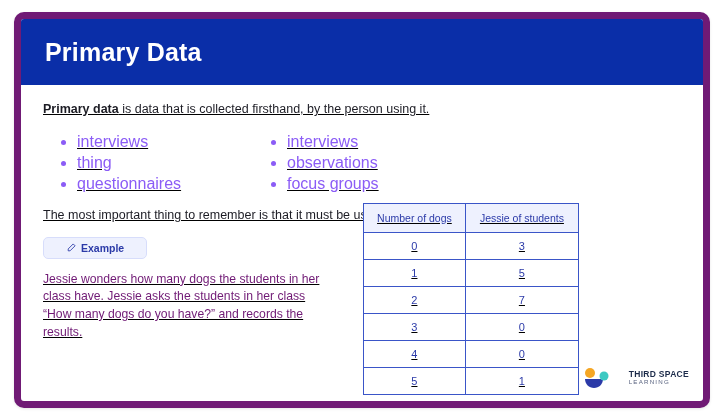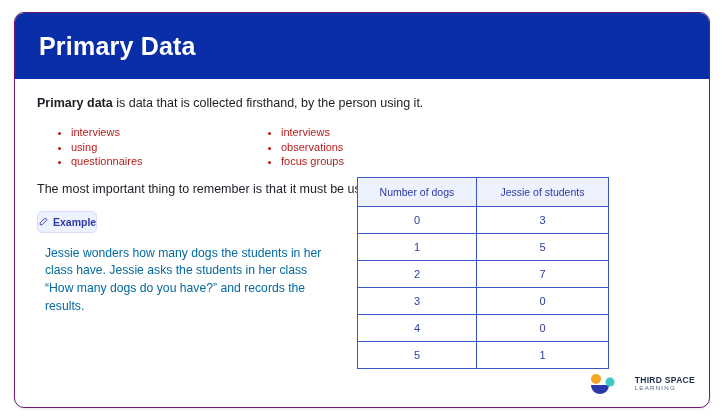--- a/index.html
+++ b/index.html
@@ -19,99 +19,100 @@
     overflow: hidden;
   }
   .card {
     position: absolute;
     left: 14px;
     top: 12px;
     width: 696px;
     height: 396px;
     background: #ffffff;
     border-radius: 10px;
-    border: 1px solid #701a75;
+    border: 7px solid #701a75;
     box-shadow: 0 1px 3px rgba(0,0,0,0.10);
     overflow: hidden;
   }
   .header {
     height: 66px;
     background: #0a2ea8;
     display: flex;
     align-items: center;
     padding: 0 24px;
   }
   .header-title {
     color: #ffffff;
     font-size: 25px;
     font-weight: bold;
     letter-spacing: 0.2px;
   }
   .body {
     padding: 16px 22px 10px 22px;
     position: relative;
     height: calc(100% - 66px);
+    text-decoration: underline;
   }
   .para {
     font-size: 12.5px;
     color: #1c1c24;
     line-height: 1.35;
     margin: 0 0 13px 0;
   }
   .para b { font-weight: bold; }
   .lists {
     display: flex;
     margin: 0 0 12px 0;
     padding: 0;
   }
   .list-col {
     width: 210px;
     margin: 0;
     padding-left: 34px;
   }
   .list-col li {
-    font-size: 11px;
-    color: #b91c1c;
+    font-size: 16px;
+    color: #8b5cf6;
     line-height: 1.33;
     list-style: disc;
   }
   .example-badge {
     display: inline-flex;
     align-items: center;
     gap: 5px;
     background: #eef1fe;
     color: #2b3aa8;
     border: 1px solid #d7ddfb;
     border-radius: 5px;
-    padding: 4px 0;
+    padding: 4px 22px;
     font-size: 10.5px;
     font-weight: bold;
     margin-bottom: 12px;
   }
   .pencil-icon svg { display: block; }
   .lower {
     display: flex;
     gap: 18px;
   }
   .left-col {
     width: 292px;
   }
   .ex-text {
     font-size: 12.2px;
-    color: #0369a1;
+    color: #701a75;
     line-height: 1.46;
-    margin: 0 0 14px 8px;
+    margin: 0 0 14px 0;
   }
   .table-wrap {
     margin-left: 10px;
     margin-top: -34px;
   }
   table {
     border-collapse: collapse;
-    width: 252px;
+    width: 216px;
     font-size: 11px;
   }
   table th {
     background: #eef1fe;
     color: #2b3aa8;
     font-weight: normal;
     font-size: 10.5px;
     border: 1px solid #3a55c8;
     padding: 8px 4px;
     text-align: center;
@@ -161,21 +162,21 @@
     <div class="body">
 
       <p class="para">
         <b>Primary data</b><span> is data that is collected firsthand, by the person using it.</span>
       </p>
 
 
       <div class="lists">
         <ul class="list-col">
           <li>interviews</li>
-          <li>using</li>
+          <li>thing</li>
           <li>questionnaires</li>
         </ul>
         <ul class="list-col">
           <li>interviews</li>
           <li>observations</li>
           <li>focus groups</li>
         </ul>
       </div>
 
       <p class="para">The most important thing to remember is that it must be used by the person who collected it.</p>

